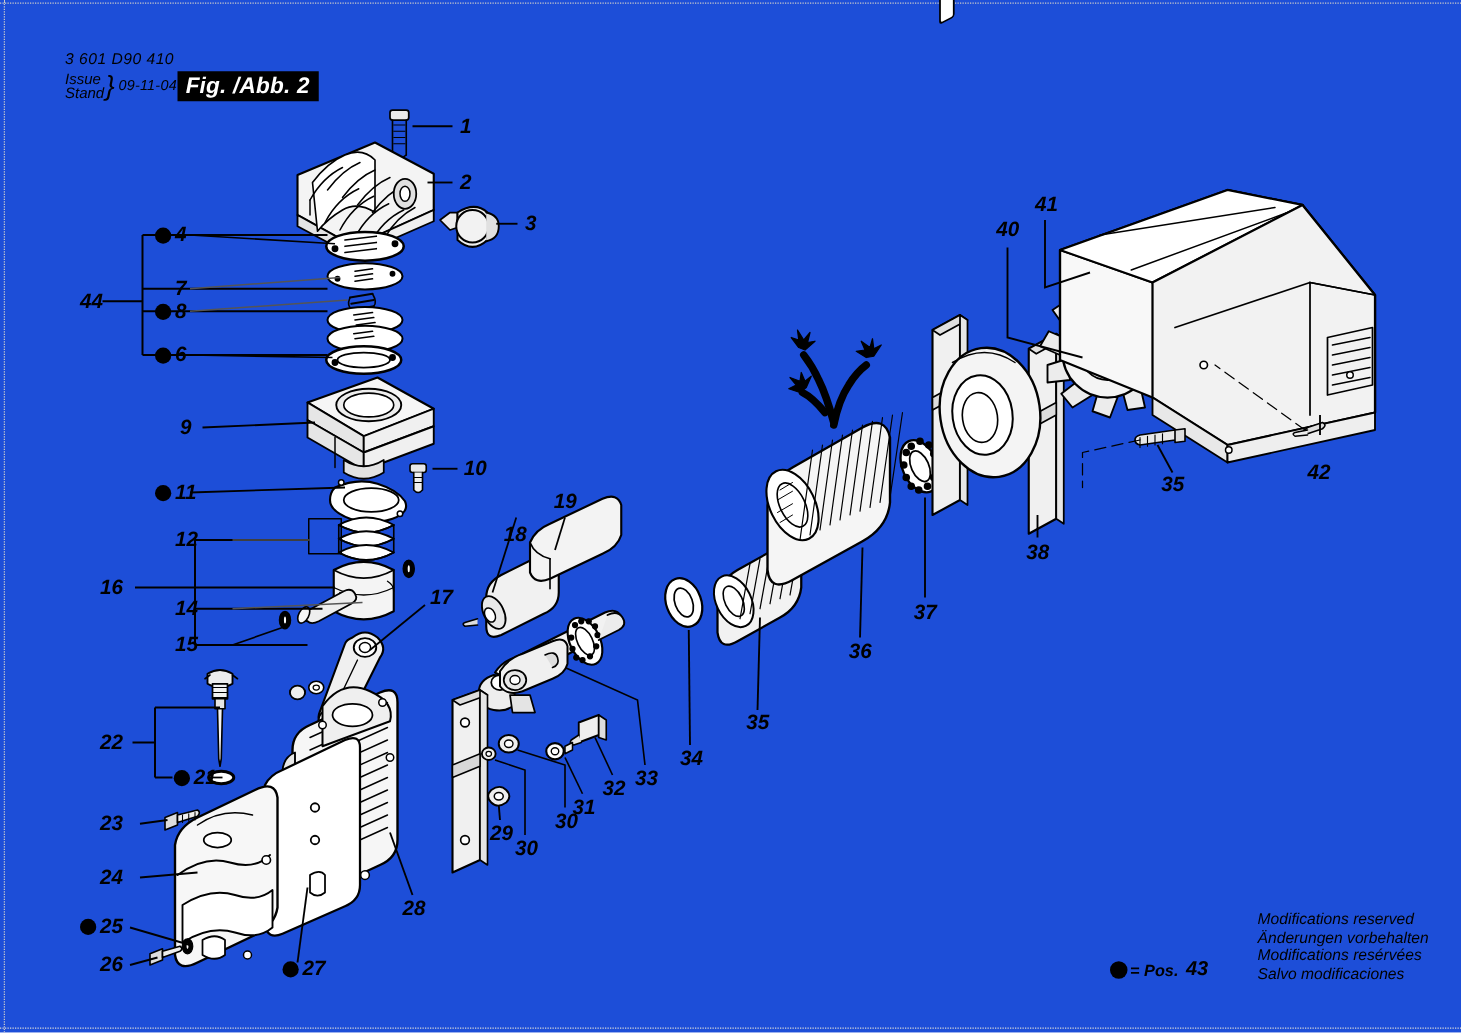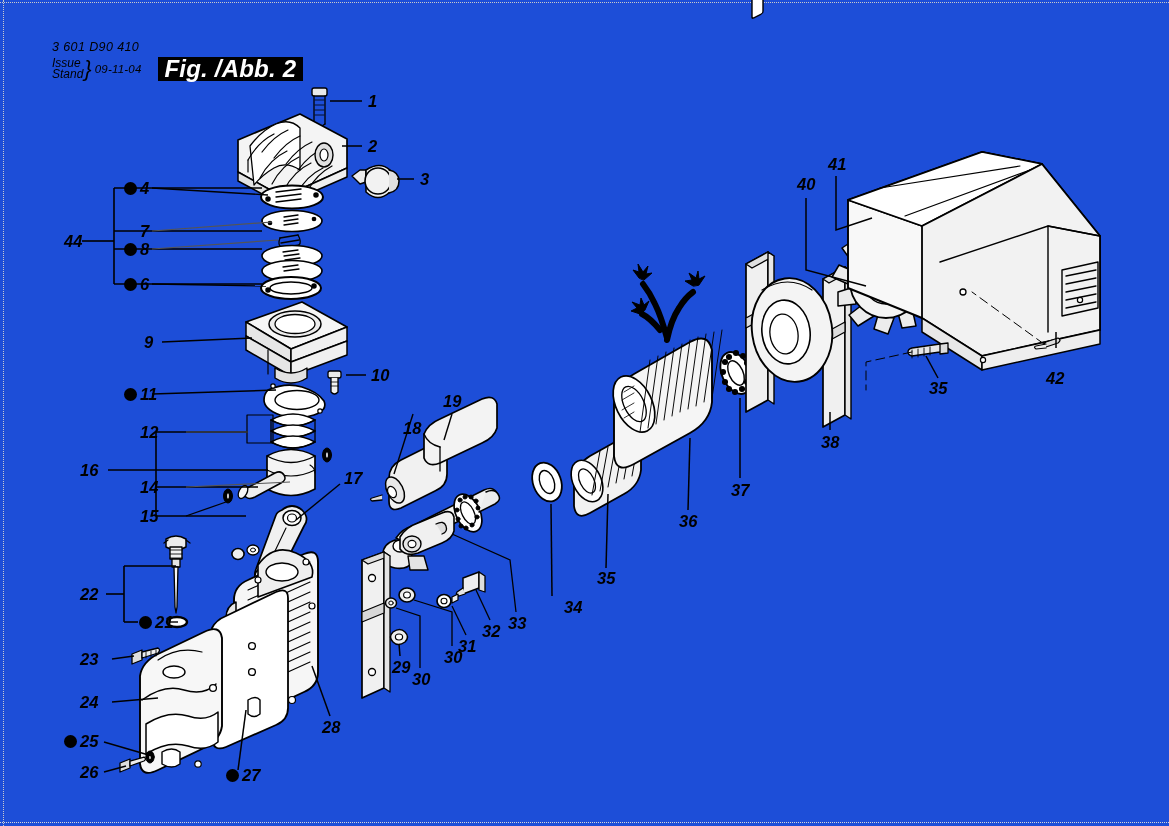--- a/index.html
+++ b/index.html
@@ -27,23 +27,23 @@
   .hdr-code{
     font-size:12.5px;letter-spacing:.4px;line-height:14px;white-space:nowrap;
   }
   .hdr-row{display:flex;align-items:center;margin-top:3px;}
   .hdr-issue{
     font-size:12px;line-height:11.5px;display:flex;flex-direction:column;
   }
   .hdr-brace{
     font-size:22px;line-height:20px;margin:0 3px 0 1px;font-weight:300;
   }
-  .hdr-date{font-size:11.5px;letter-spacing:.2px;margin-right:16px;}
+  .hdr-date{font-size:11.5px;letter-spacing:.2px;margin-right:0;}
   .figbox{
-    background:#000;color:#fff;font-weight:bold;font-size:24px;
+    background:#000;color:#fff;font-weight:bold;font-size:18px;
     padding:2px 7px 3px 7px;letter-spacing:.2px;line-height:19px;
   }
 
   
   .lbl{
     position:absolute;font-weight:bold;font-size:16.5px;line-height:16.5px;
     white-space:nowrap;
   }
   
   .dot{
@@ -651,24 +651,35 @@
   <div class="lbl" style="left:242px;top:767px;">27</div>
 
   <div class="lbl" style="left:322px;top:719px;">28</div>
   <div class="lbl" style="left:392px;top:659px;">29</div>
   <div class="lbl" style="left:412px;top:671px;">30</div>
   <div class="lbl" style="left:444px;top:649px;">30</div>
   <div class="lbl" style="left:458px;top:638px;">31</div>
   <div class="lbl" style="left:482px;top:623px;">32</div>
   <div class="lbl" style="left:508px;top:615px;">33</div>
 
-  <div class="lbl" style="left:564px;top:599px;text-align:center;">34</div>
+  <div class="lbl" style="left:544px;top:599px;text-align:center;">34</div>
   <div class="lbl" style="left:597px;top:570px;">35</div>
   <div class="lbl" style="left:679px;top:513px;">36</div>
   <div class="lbl" style="left:731px;top:482px;">37</div>
   <div class="lbl" style="left:821px;top:434px;">38</div>
   <div class="lbl" style="left:929px;top:380px;">35</div>
   <div class="lbl" style="left:797px;top:176px;">40</div>
   <div class="lbl" style="left:828px;top:156px;">41</div>
   <div class="lbl" style="left:1046px;top:370px;">42</div>
 
+  <div id="footer">
+    <div class="foot-lines">Modifications reserved</div>
+    <div class="foot-lines">Änderungen vorbehalten</div>
+    <div class="foot-lines">Modifications resérvées</div>
+    <div class="foot-lines">Salvo modificaciones</div>
+    <div class="foot-pos">
+      <span class="fdot"></span>
+      <span class="eq">= Pos.</span>
+      <span class="num">43</span>
+    </div>
+  </div>
 
 </div>
 
 </body></html>

